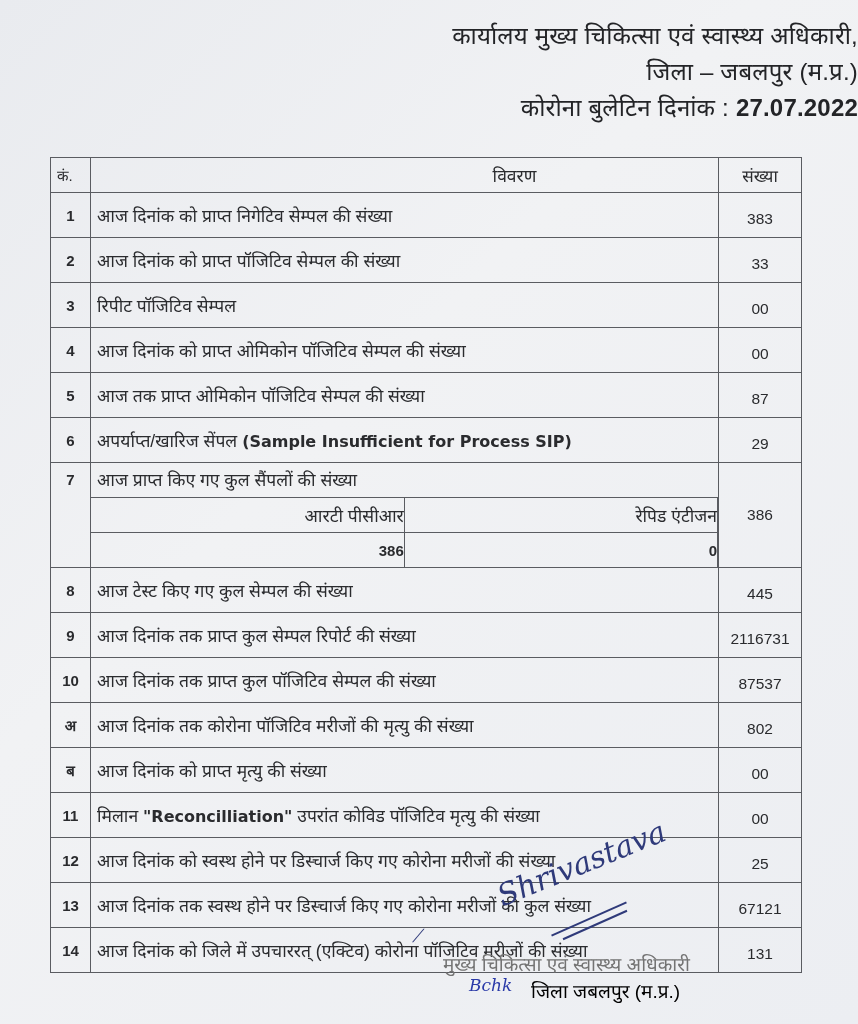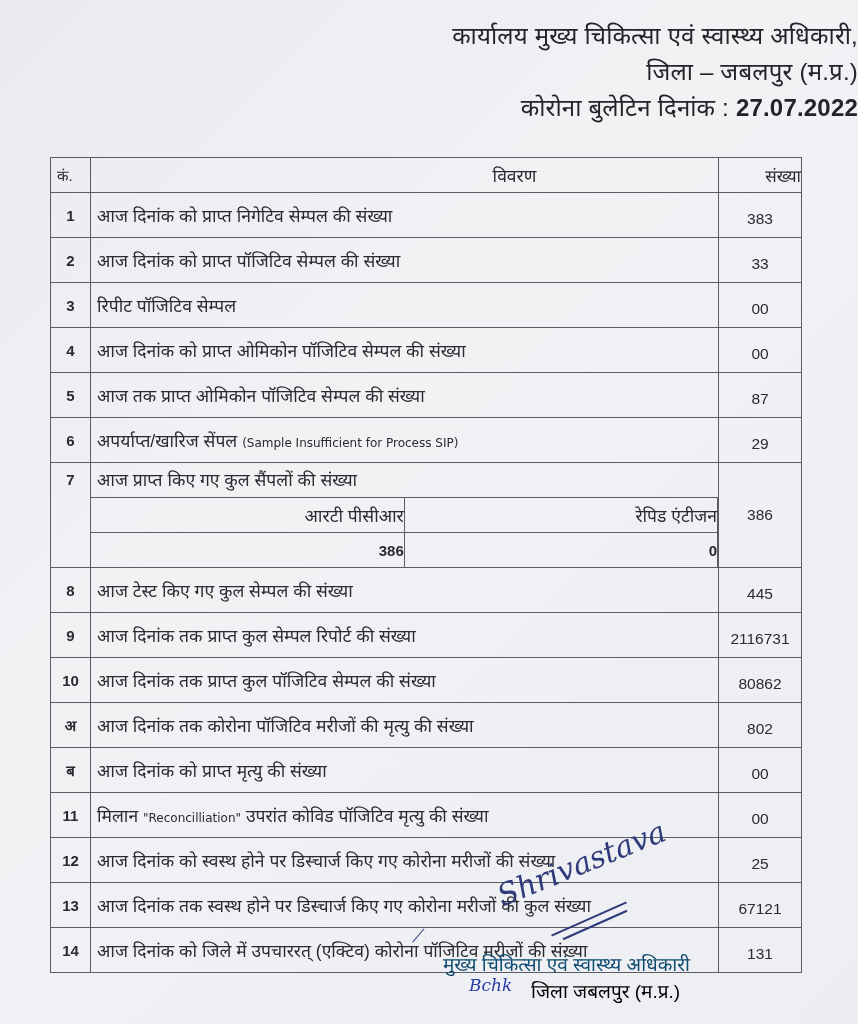--- a/index.html
+++ b/index.html
@@ -35,21 +35,21 @@
   }
   table.bulletin th { font-weight: normal; height: 34px; }
   .col-no { width: 33px; text-align: center; font-weight: bold; font-size: 15px; }
   .col-desc { text-align: left; padding-left: 6px !important; }
   .col-val { width: 82px; text-align: center; font-weight: normal; font-size: 15.5px; }
   th.col-no { font-weight: bold; text-align: left; padding-left: 6px !important; }
   th.col-desc-h { text-align: center; padding-left: 220px !important; }
   th.col-val-h { text-align: center; }
   tr.row td { height: 36px; }
   tr.row td.col-val { padding-top: 8px !important; }
-  .en-bold { font-weight: normal; font-family: "DejaVu Sans", sans-serif; font-size: 12px; }
+  .en-bold { font-weight: bold; font-family: "DejaVu Sans", sans-serif; font-size: 16px; }
 
   td.row7-desc { padding: 0 !important; }
   .row7-title { height: 34px; line-height: 34px; padding-left: 6px; }
   table.sub {
     width: 100%; border-collapse: collapse;
   }
   table.sub td {
     border: 1.5px solid #5a5c61; text-align: right; height: 34px;
   }
   table.sub tr:first-child td { border-top: 1.5px solid #5a5c61; }
@@ -65,21 +65,21 @@
   }
   .sig-line {
     position: absolute; left: 548px; top: 918px; width: 82px; height: 2px;
     background: #2f3a7a; transform: rotate(-24deg);
   }
   .sig-line.b { left: 560px; top: 924px; width: 70px; }
   .tick-mark {
     position: absolute; left: 412px; top: 926px; color: #2f3a7a; font-size: 18px;
   }
   .officer-title {
-    position: absolute; left: 443px; top: 951px; font-size: 19px; color: #0c4a6e;
+    position: absolute; left: 443px; top: 951px; font-size: 19px; color: #737373;
   }
   .officer-district {
     position: absolute; left: 531px; top: 978px; font-size: 19px; color: #000000;
   }
   .initials {
     position: absolute; left: 469px; top: 975px; font-size: 17px;
     color: #2a3aa8; font-family: "DejaVu Serif", serif; font-style: italic;
   }
 </style>
 </head>
@@ -92,21 +92,21 @@
     <span>कोरोना बुलेटिन दिनांक :</span>
     <span class="date">27.07.2022</span>
   </div>
 </div>
 
 <table class="bulletin">
   <thead>
     <tr>
       <th class="col-no">कं.</th>
       <th class="col-desc-h">विवरण</th>
-      <th class="col-val-h col-val" style="font-weight:normal;font-size:17px;text-align:right;">संख्या</th>
+      <th class="col-val-h col-val" style="font-weight:normal;font-size:17px;">संख्या</th>
     </tr>
   </thead>
   <tbody>
     <tr class="row">
       <td class="col-no">1</td>
       <td class="col-desc">आज दिनांक को प्राप्त निगेटिव सेम्पल की संख्या</td>
       <td class="col-val">383</td>
     </tr>
     <tr class="row">
       <td class="col-no">2</td>
@@ -161,21 +161,21 @@
       <td class="col-val">445</td>
     </tr>
     <tr class="row">
       <td class="col-no">9</td>
       <td class="col-desc">आज दिनांक तक प्राप्त कुल सेम्पल रिपोर्ट की संख्या</td>
       <td class="col-val">2116731</td>
     </tr>
     <tr class="row">
       <td class="col-no">10</td>
       <td class="col-desc">आज दिनांक तक प्राप्त कुल पॉजिटिव सेम्पल की संख्या</td>
-      <td class="col-val">80862</td>
+      <td class="col-val">87537</td>
     </tr>
     <tr class="row">
       <td class="col-no">अ</td>
       <td class="col-desc">आज दिनांक तक कोरोना पॉजिटिव मरीजों की मृत्यु की संख्या</td>
       <td class="col-val">802</td>
     </tr>
     <tr class="row">
       <td class="col-no">ब</td>
       <td class="col-desc">आज दिनांक को प्राप्त मृत्यु की संख्या</td>
       <td class="col-val">00</td>

